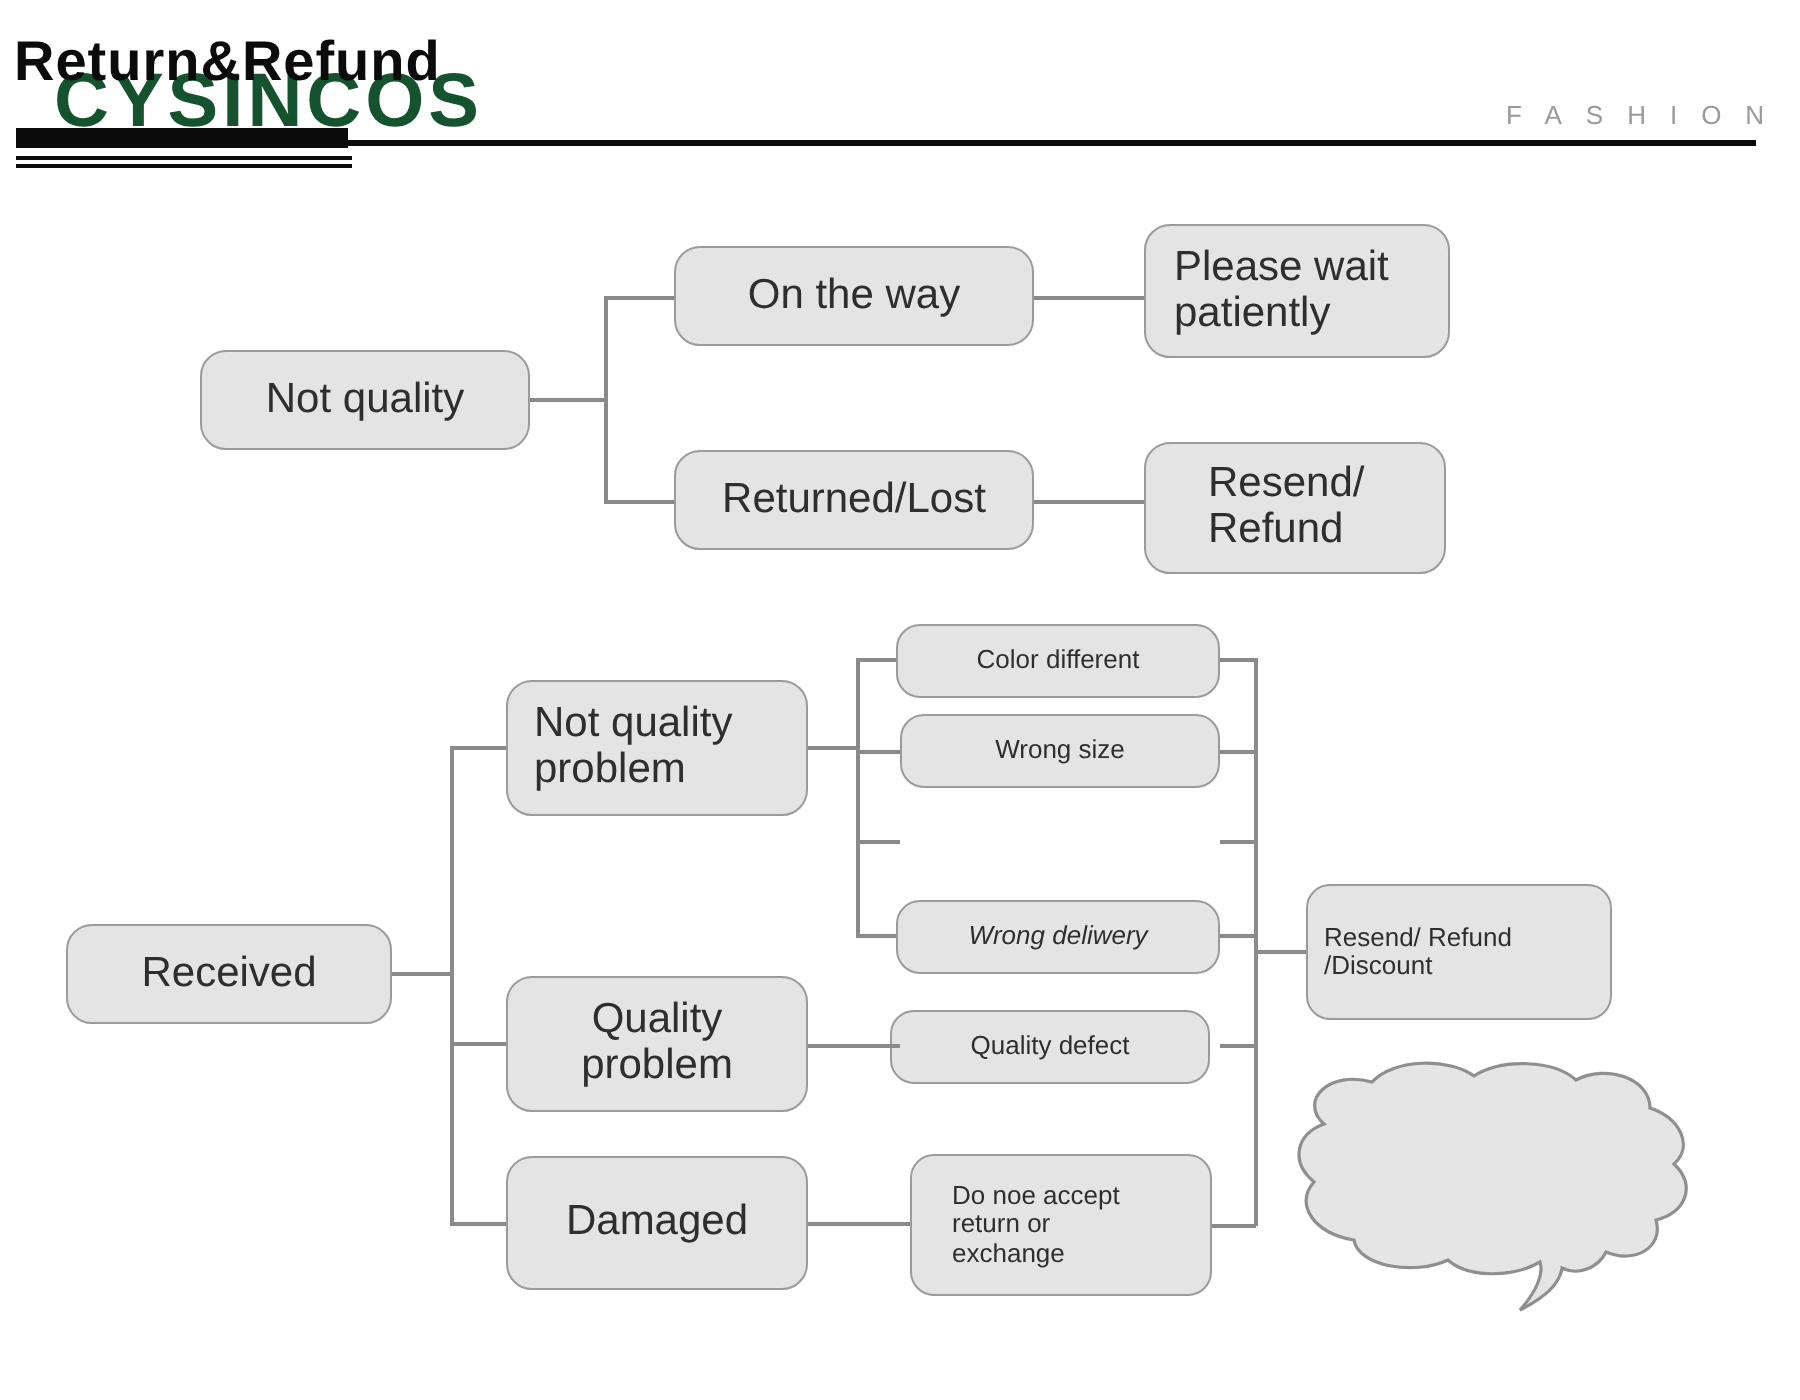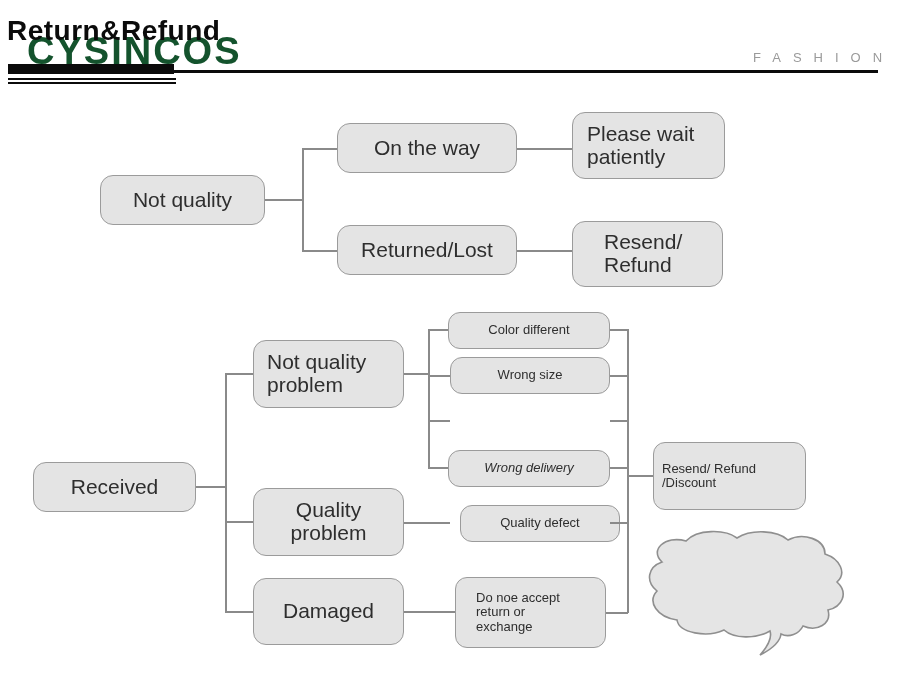--- a/index.html
+++ b/index.html
@@ -84,21 +84,21 @@
   <div class="node center" style="left:33px;top:462px;width:163px;height:50px;">Received</div>
   <div class="node left" style="left:253px;top:340px;width:151px;height:68px;padding-left:13px;">Not quality
 problem</div>
   <div class="node center" style="left:253px;top:488px;width:151px;height:68px;">Quality
 problem</div>
   <div class="node center" style="left:253px;top:578px;width:151px;height:67px;">Damaged</div>
 
   <div class="node center small" style="left:448px;top:312px;width:162px;height:37px;">Color different</div>
   <div class="node center small" style="left:450px;top:357px;width:160px;height:37px;">Wrong size</div>
   <div class="node center small" style="left:448px;top:450px;width:162px;height:37px;font-style:italic;">Wrong deliwery</div>
-  <div class="node center small" style="left:460px;top:505px;width:160px;height:37px;">Quality defect</div>
+  <div class="node center small" style="left:445px;top:505px;width:160px;height:37px;">Quality defect</div>
 
   <div class="node left small" style="left:653px;top:442px;width:153px;height:68px;padding-left:8px;">Resend/ Refund
 /Discount</div>
   <div class="node left small" style="left:455px;top:577px;width:151px;height:71px;padding-left:20px;">Do noe accept
 return or
 exchange</div>
 
   <div class="hline" style="left:196px;top:486px;width:29px;"></div>
   <div class="vline" style="left:225px;top:373px;height:239px;"></div>
   <div class="hline" style="left:225px;top:373px;width:28px;"></div>

